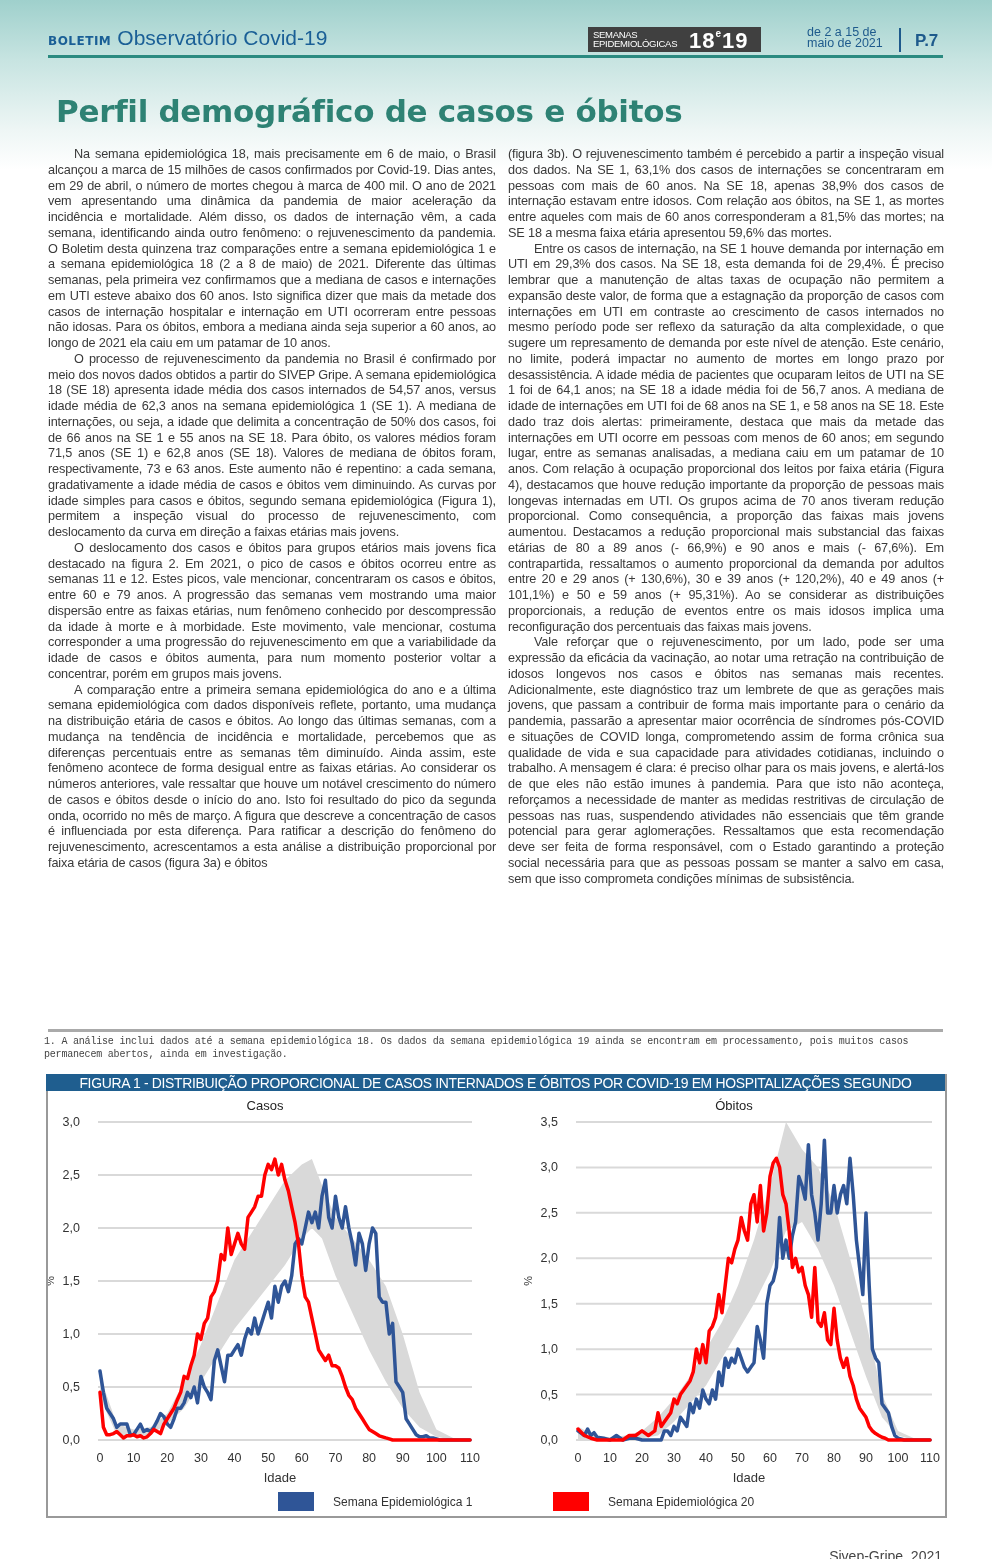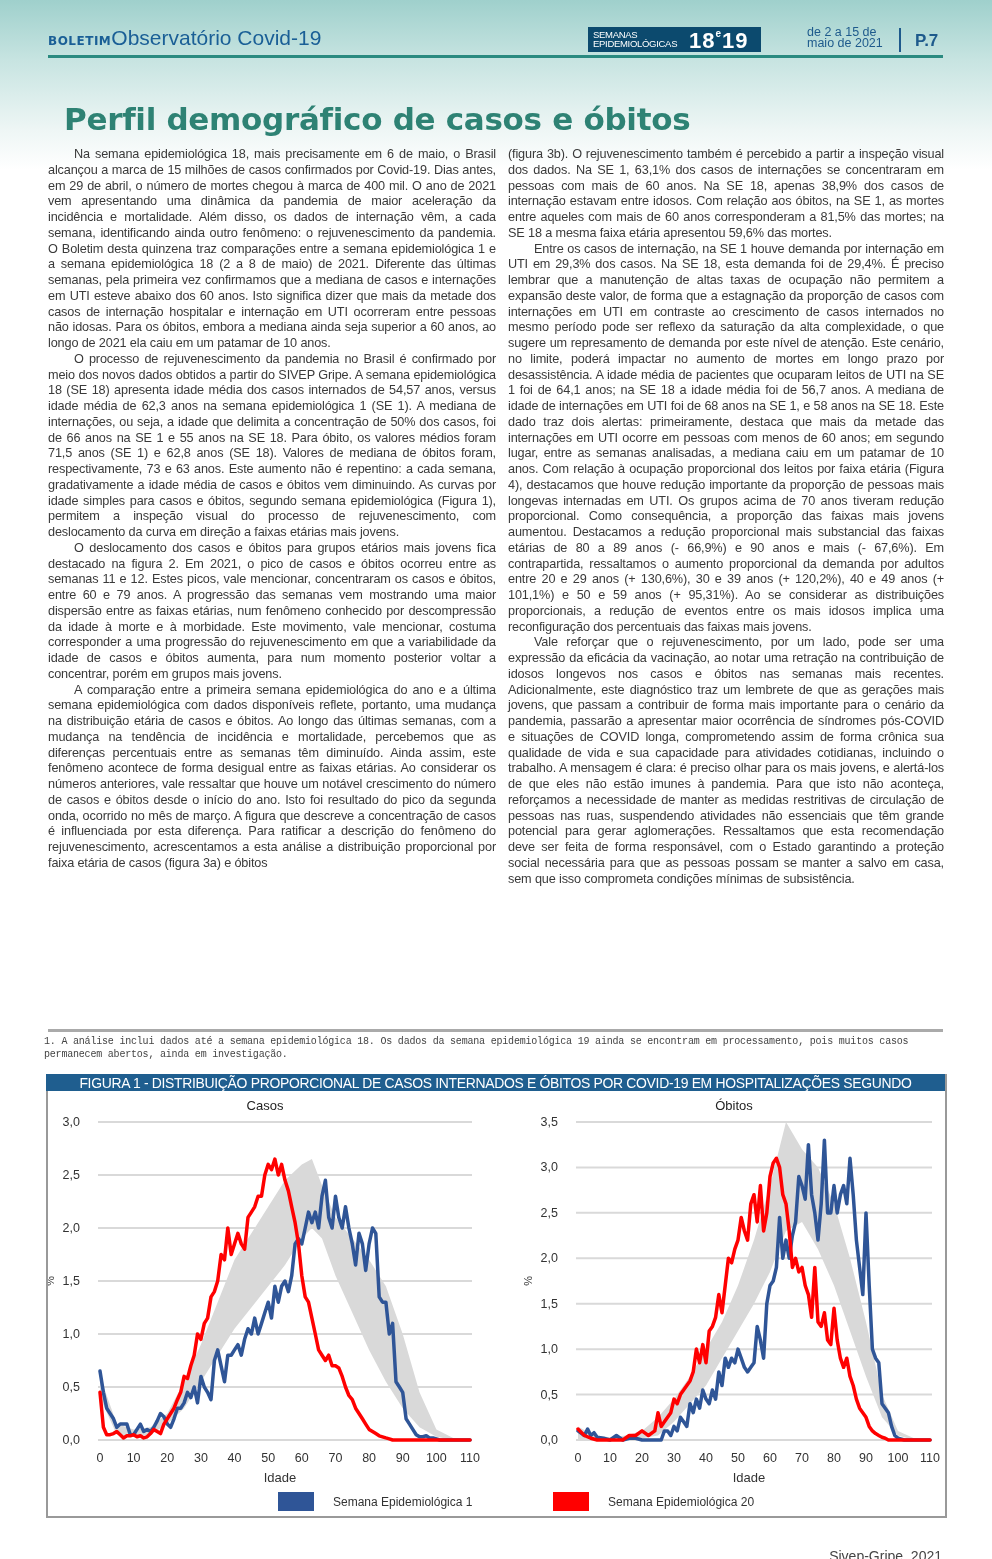--- a/index.html
+++ b/index.html
@@ -1,23 +1,23 @@
 <!DOCTYPE html>
 <html><head>
 <meta charset="utf-8">
 <style>
   html,body{margin:0;padding:0;}
   body{width:992px;height:1559px;position:relative;overflow:hidden;
     background:linear-gradient(180deg,#9fd0cc 0px,#c7e4e1 60px,#eef6f5 130px,#ffffff 170px,#ffffff 100%);
     font-family:"Liberation Sans",sans-serif;color:#333;}
   .hdr-left{position:absolute;left:48px;top:26px;display:flex;align-items:baseline;}
-  .boletim{font-family:"DejaVu Sans",sans-serif;font-weight:bold;font-size:12px;color:#1a5f96;letter-spacing:0.5px;}
+  .boletim{font-family:"DejaVu Sans",sans-serif;font-weight:bold;font-size:12px;color:#1a5f96;letter-spacing:0.5px;margin-right:6px;}
   .obs{font-family:Liberation Sans, sans-serif;font-size:21px;color:#1a5f96;}
   .hdr-line{position:absolute;left:48px;top:55px;width:895px;height:3px;background:#2a8a80;}
-  .se-box{position:absolute;left:588px;top:27px;width:173px;height:25px;background:#0c4a6e;color:#fff;}
+  .se-box{position:absolute;left:588px;top:27px;width:173px;height:25px;background:#404040;color:#fff;}
   .se-small{position:absolute;left:5px;top:3px;font-size:9.5px;line-height:9px;letter-spacing:-0.3px;}
   .se-big{position:absolute;left:101px;top:1px;font-size:22px;font-weight:bold;letter-spacing:1px;}
   .se-e{font-size:10px;vertical-align:top;}
   .dates{position:absolute;left:767px;top:27px;font-size:12.5px;line-height:11px;color:#1e5a8c;margin-left:40px;}
   .vbar{position:absolute;left:899px;top:28px;width:2px;height:24px;background:#1e5a8c;}
   .page-num{position:absolute;left:915px;top:31px;font-size:17px;font-weight:bold;color:#1e5a8c;}
   .title{position:absolute;left:48px;top:85px;font-family:"DejaVu Sans",sans-serif;font-weight:bold;font-size:31px;color:#2e8274;letter-spacing:-0.3px;}
   .col{position:absolute;top:147px;width:448px;font-size:12.7px;line-height:15.75px;text-align:justify;color:#3a3a3a;letter-spacing:-0.15px;}
   .col p{margin:0;text-indent:26px;}
   .col p.noindent{text-indent:0;}
@@ -50,21 +50,21 @@
   </div>
 </div>
 <div class="dates">
   <div>de 2 a 15 de</div>
   <div>maio de 2021</div>
 </div>
 <div class="vbar"></div>
 <div class="page-num">P.7</div>
 <div class="hdr-line"></div>
 
-<h1 class="title" style="margin:16px">Perfil demográfico de casos e óbitos</h1>
+<h1 class="title" style="margin:8px">Perfil demográfico de casos e óbitos</h1>
 
 <div class="col col-l">
   <p>Na semana epidemiológica 18, mais precisamente em 6 de maio, o Brasil alcançou a marca de 15 milhões de casos confirmados por Covid-19. Dias antes, em 29 de abril, o número de mortes chegou à marca de 400 mil. O ano de 2021 vem apresentando uma dinâmica da pandemia de maior aceleração da incidência e mortalidade. Além disso, os dados de internação vêm, a cada semana, identificando ainda outro fenômeno: o rejuvenescimento da pandemia. O Boletim desta quinzena traz comparações entre a semana epidemiológica 1 e a semana epidemiológica 18 (2 a 8 de maio) de 2021. Diferente das últimas semanas, pela primeira vez confirmamos que a mediana de casos e internações em UTI esteve abaixo dos 60 anos. Isto significa dizer que mais da metade dos casos de internação hospitalar e internação em UTI ocorreram entre pessoas não idosas. Para os óbitos, embora a mediana ainda seja superior a 60 anos, ao longo de 2021 ela caiu em um patamar de 10 anos.</p>
   <p>O processo de rejuvenescimento da pandemia no Brasil é confirmado por meio dos novos dados obtidos a partir do SIVEP Gripe. A semana epidemiológica 18 (SE 18)  apresenta idade média dos casos internados de 54,57 anos, versus idade média de 62,3 anos na semana epidemiológica 1 (SE 1). A mediana de internações, ou seja, a idade que delimita a concentração de 50% dos casos, foi de 66 anos na SE 1 e 55 anos na SE 18. Para óbito, os valores médios foram 71,5 anos (SE 1) e 62,8 anos (SE 18). Valores de mediana de óbitos foram, respectivamente, 73 e 63 anos. Este aumento não é repentino:  a cada semana, gradativamente a idade média de casos e óbitos vem diminuindo. As curvas por idade simples para casos e óbitos, segundo semana epidemiológica (Figura 1), permitem a inspeção visual do processo de rejuvenescimento, com deslocamento da curva em direção a faixas etárias mais jovens.</p>
   <p>O deslocamento dos casos e óbitos para grupos etários mais jovens fica destacado na figura 2. Em 2021, o pico de casos e óbitos ocorreu entre as semanas 11 e 12. Estes picos, vale mencionar, concentraram os casos e óbitos, entre 60 e 79 anos. A progressão das semanas vem mostrando uma maior dispersão entre as faixas etárias, num fenômeno conhecido por descompressão da idade à morte e à morbidade. Este movimento, vale mencionar, costuma corresponder a uma progressão do rejuvenescimento em que a variabilidade da idade de casos e óbitos aumenta, para num momento posterior voltar a concentrar, porém em grupos mais jovens.</p>
   <p>A comparação entre a primeira semana epidemiológica do ano e a última semana epidemiológica com dados disponíveis reflete, portanto, uma mudança na distribuição etária de casos e óbitos. Ao longo das últimas semanas, com a mudança na tendência de incidência e mortalidade, percebemos que as diferenças percentuais entre as semanas têm diminuído. Ainda assim, este fenômeno acontece de forma desigual entre as faixas etárias. Ao considerar os números anteriores, vale ressaltar que houve um notável crescimento do número de casos e óbitos desde o início do ano. Isto foi resultado do pico da segunda onda, ocorrido no mês de março. A figura que descreve a concentração de casos é influenciada por esta diferença. Para ratificar a descrição do fenômeno do rejuvenescimento, acrescentamos a esta análise a distribuição proporcional por faixa etária de casos (figura 3a) e óbitos</p>
 </div>
 <div class="col col-r">
   <p class="noindent">(figura 3b). O rejuvenescimento também é percebido a partir a inspeção visual dos dados. Na SE 1, 63,1% dos casos de internações se concentraram em pessoas com mais de 60 anos. Na SE 18, apenas 38,9% dos casos de internação estavam entre idosos. Com relação aos óbitos, na SE 1, as mortes entre aqueles com mais de 60 anos corresponderam a 81,5% das mortes; na SE 18 a mesma faixa etária apresentou 59,6% das mortes.</p>
   <p>Entre os casos de internação, na SE 1 houve demanda por internação em UTI em 29,3% dos casos. Na SE 18, esta demanda foi de 29,4%. É preciso lembrar que a manutenção de altas taxas de ocupação não permitem a expansão deste valor, de forma que a estagnação da proporção de casos com internações em UTI em contraste ao crescimento de casos internados no mesmo período pode ser reflexo da saturação da alta complexidade, o que sugere um represamento de demanda por este nível de atenção. Este cenário, no limite, poderá impactar no aumento de mortes em longo prazo por desassistência. A idade média de pacientes que ocuparam leitos de UTI na SE 1 foi de 64,1 anos; na SE 18 a idade média foi de 56,7 anos. A mediana de idade de internações em UTI foi de 68 anos na SE 1, e 58 anos na SE 18. Este dado traz dois alertas: primeiramente, destaca que mais da metade das internações em UTI ocorre em pessoas com menos de 60 anos; em segundo lugar, entre as semanas analisadas, a mediana caiu em um patamar de 10 anos. Com relação à ocupação proporcional dos leitos por faixa etária (Figura 4), destacamos que houve redução importante da proporção de pessoas mais longevas internadas em UTI. Os grupos acima de 70 anos tiveram redução proporcional. Como consequência, a proporção das faixas mais jovens aumentou. Destacamos a redução proporcional mais substancial das faixas etárias de 80 a 89 anos (- 66,9%) e 90 anos e mais (- 67,6%). Em contrapartida, ressaltamos o aumento proporcional da demanda por adultos entre 20 e 29 anos (+ 130,6%), 30 e 39 anos (+ 120,2%), 40 e 49 anos (+ 101,1%) e 50 e 59 anos (+ 95,31%). Ao se considerar as distribuições proporcionais, a redução de eventos entre os mais idosos implica uma reconfiguração dos percentuais das faixas mais jovens.</p>

